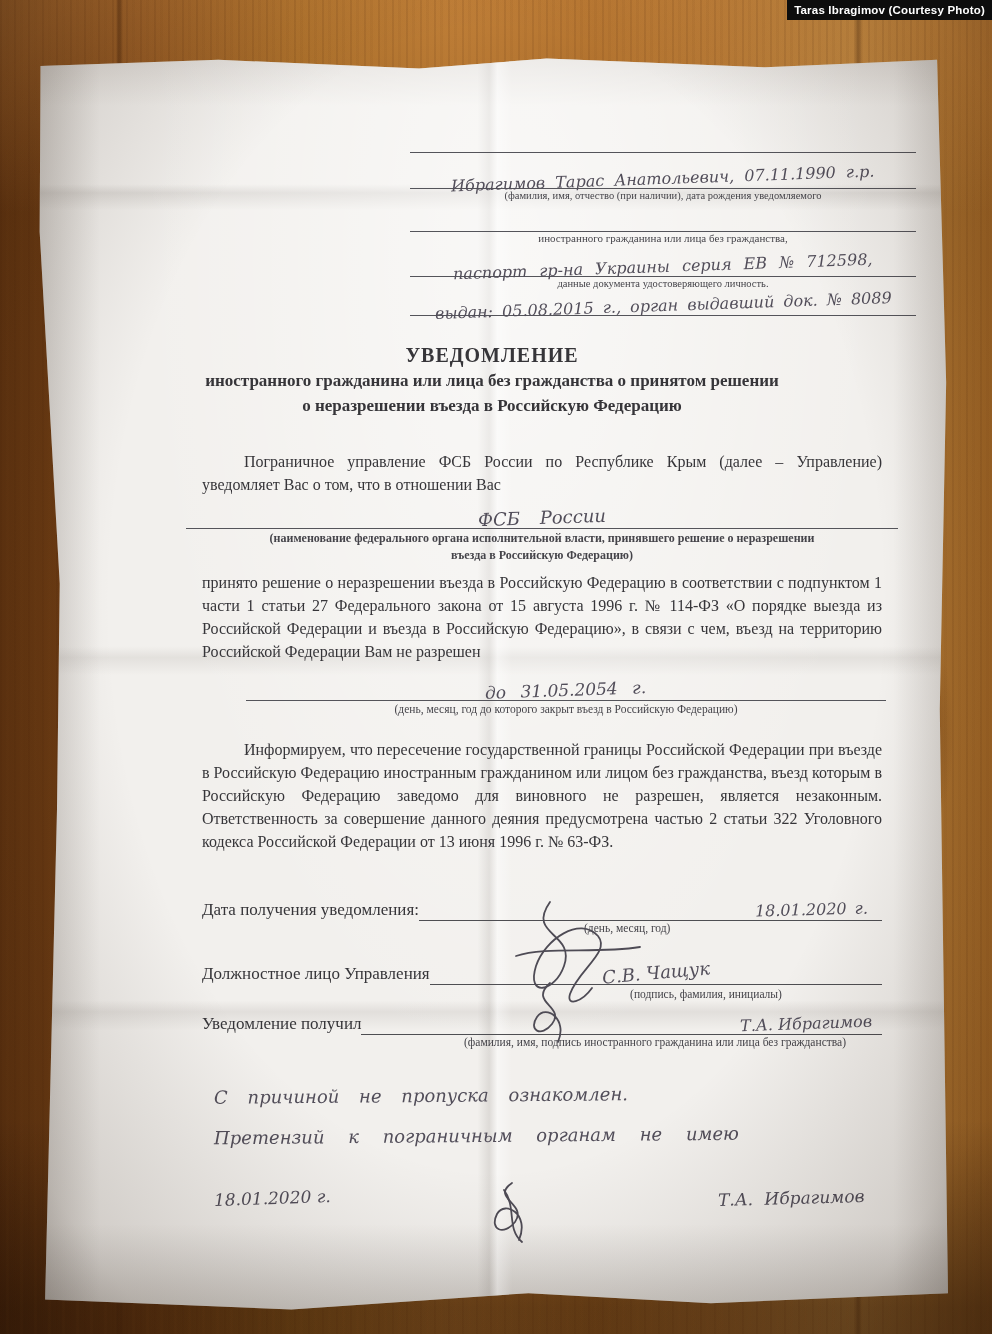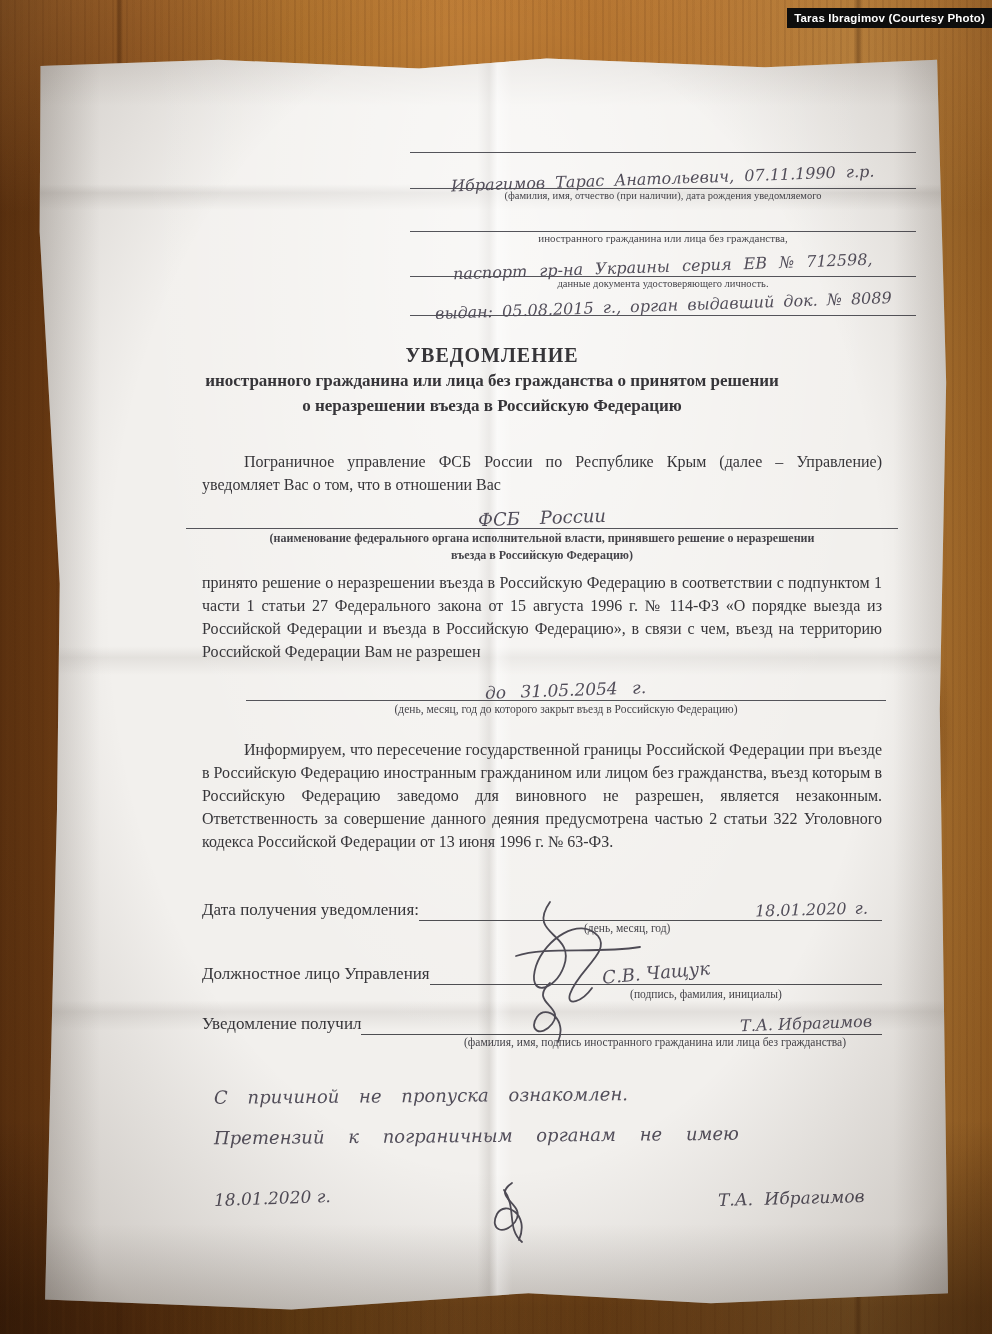--- a/index.html
+++ b/index.html
@@ -11,21 +11,21 @@
       radial-gradient(ellipse 30px 130px at 94% 55%, rgba(90,45,12,0.35), rgba(90,45,12,0) 70%),
       repeating-linear-gradient(90deg, rgba(70,32,8,0.10) 0 2px, rgba(0,0,0,0) 2px 6px, rgba(120,70,25,0.08) 6px 9px, rgba(0,0,0,0) 9px 14px),
       linear-gradient(90deg, rgba(0,0,0,0) 11.7%, rgba(55,25,6,0.35) 11.9%, rgba(55,25,6,0.35) 12.1%, rgba(0,0,0,0) 12.4%),
       linear-gradient(90deg, rgba(0,0,0,0) 86.2%, rgba(55,25,6,0.3) 86.4%, rgba(55,25,6,0.3) 86.6%, rgba(0,0,0,0) 86.9%),
       linear-gradient(180deg, rgba(236,160,80,0.35), rgba(0,0,0,0) 16%, rgba(0,0,0,0) 84%, rgba(30,12,2,0.45) 98%),
       linear-gradient(90deg, #5f3310, #7a4517 14%, #96601f 30%, #a86d2b 46%, #9f6424 60%, #a86e2d 72%, #b6813c 86%, #9e6425);
   }
   .vignette{position:absolute;inset:0;z-index:5;pointer-events:none;
     background:radial-gradient(ellipse at 50% 45%, rgba(0,0,0,0) 55%, rgba(35,18,4,0.16) 85%, rgba(25,12,3,0.34) 100%);}
   .credit{
-    position:absolute;top:8px;right:0;z-index:6;background:#0d0d0d;color:#fff;
+    position:absolute;top:0;right:0;z-index:6;background:#0d0d0d;color:#fff;
     font-family:"Liberation Sans","DejaVu Sans",sans-serif;font-size:11.5px;font-weight:bold;
     padding:4px 7px;letter-spacing:0.2px;}
   .paper{
     position:absolute;left:36px;top:56px;width:912px;height:1256px;z-index:2;
     background:
       radial-gradient(ellipse at 52% 16%, rgba(255,255,255,0.55), rgba(255,255,255,0) 55%),
       linear-gradient(90deg, rgba(0,0,0,0) 48.4%, rgba(140,134,128,0.20) 49.7%, rgba(255,255,255,0.45) 50.6%, rgba(0,0,0,0) 52.2%),
       linear-gradient(180deg, rgba(0,0,0,0) 10.2%, rgba(150,144,138,0.22) 10.9%, rgba(0,0,0,0) 12.3%),
       linear-gradient(180deg, rgba(0,0,0,0) 47.0%, rgba(150,144,138,0.16) 47.9%, rgba(0,0,0,0) 49.3%),
       linear-gradient(180deg, rgba(0,0,0,0) 75.2%, rgba(150,144,138,0.18) 76.1%, rgba(0,0,0,0) 77.6%),

